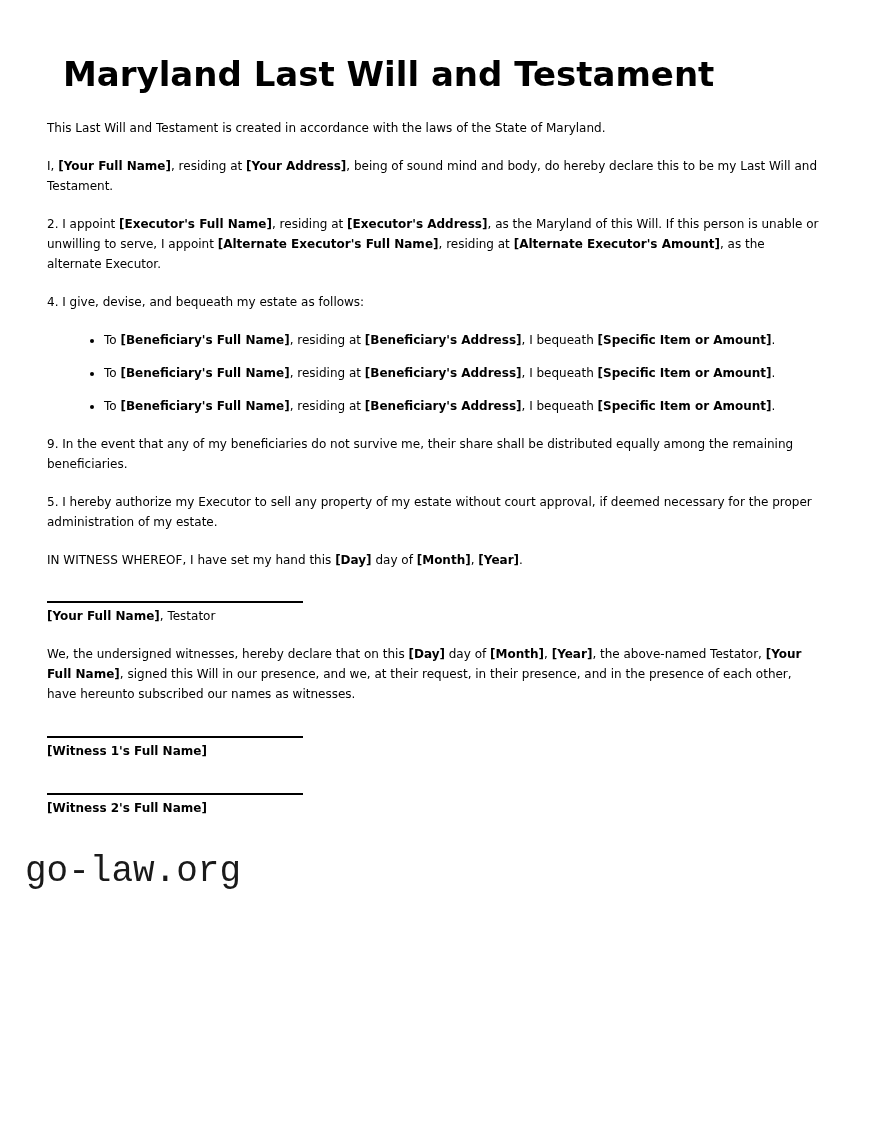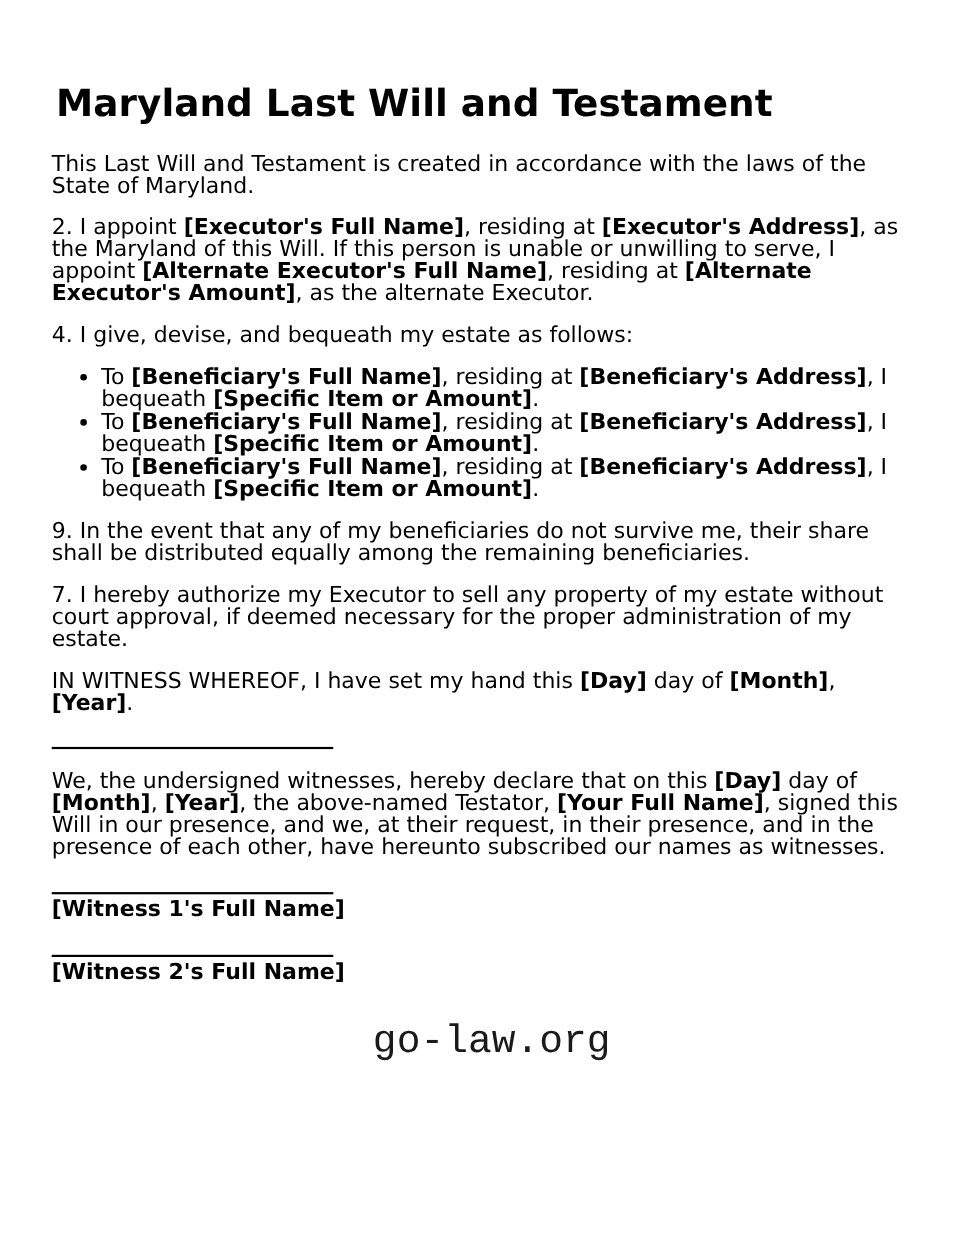--- a/index.html
+++ b/index.html
@@ -9,82 +9,83 @@
     height: 1124px;
     background: #ffffff;
     color: #000000;
     font-family: "DejaVu Sans", "Liberation Sans", sans-serif;
     overflow: hidden;
   }
   .page { padding: 0 47px; }
   .title {
     font-size: 34px;
     font-weight: bold;
-    margin: 0 0 24px 4px;
-    padding-top: 74px;
+    margin: 0 0 24px 16px;
+    padding-top: 54px;
   }
   .para, .bequest-list li {
-    font-size: 20px;
+    font-size: 12px;
     line-height: 20px;
   }
   .para { margin: 18px 0; }
   .bequest-list {
     margin: 18px 0;
     padding-left: 44px;
   }
-  .bequest-list li { margin: 1px; }
+  .bequest-list li { margin: 13px; }
   .sig-rule {
     width: 256px;
     border-bottom: 2px solid #000000;
     margin: 31px 0 0 0;
     height: 0;
   }
   .sig-rule.witness { margin-top: 32px; }
   .sig-label { margin: 3px 0 18px 0; }
   .footer-brand {
     font-family: "Liberation Mono", "DejaVu Sans Mono", monospace;
     font-size: 36px;
     line-height: 43px;
     color: #1a1a1a;
     margin-top: 32px;
     padding-left: 25px;
-    text-align: center;
   }
   b { font-weight: bold; }
 </style>
 </head>
 <body>
 
 <div class="page">
 
   <h1 class="title">Maryland Last Will and Testament</h1>
 
   <p class="para"><span>This Last Will and Testament is created in accordance with the laws of the State of Maryland.</span></p>
 
+  <p class="para"><span>I, </span><b>[Your Full Name]</b><span>, residing at </span><b>[Your Address]</b><span>, being of sound mind and body, do hereby declare this to be my Last Will and Testament.</span></p>
 
 
   <p class="para"><span>2. I appoint </span><b>[Executor's Full Name]</b><span>, residing at </span><b>[Executor's Address]</b><span>, as the Maryland of this Will. If this person is unable or unwilling to serve, I appoint </span><b>[Alternate Executor's Full Name]</b><span>, residing at </span><b>[Alternate Executor's Amount]</b><span>, as the alternate Executor.</span></p>
 
 
   <p class="para"><span>4. I give, devise, and bequeath my estate as follows:</span></p>
 
   <ul class="bequest-list">
     <li><span>To </span><b>[Beneficiary's Full Name]</b><span>, residing at </span><b>[Beneficiary's Address]</b><span>, I bequeath </span><b>[Specific Item or Amount]</b><span>.</span></li>
     <li><span>To </span><b>[Beneficiary's Full Name]</b><span>, residing at </span><b>[Beneficiary's Address]</b><span>, I bequeath </span><b>[Specific Item or Amount]</b><span>.</span></li>
     <li><span>To </span><b>[Beneficiary's Full Name]</b><span>, residing at </span><b>[Beneficiary's Address]</b><span>, I bequeath </span><b>[Specific Item or Amount]</b><span>.</span></li>
   </ul>
 
   <p class="para"><span>9. In the event that any of my beneficiaries do not survive me, their share shall be distributed equally among the remaining beneficiaries.</span></p>
 
-  <p class="para"><span>7. I hereby authorize my Executor to sell any property of my estate without court approval, if deemed necessary for the proper administration of my estate.</span></p>
+  <p class="para"><span>5. I hereby authorize my Executor to sell any property of my estate without court approval, if deemed necessary for the proper administration of my estate.</span></p>
 
 
   <p class="para"><span>IN WITNESS WHEREOF, I have set my hand this </span><b>[Day]</b><span> day of </span><b>[Month]</b><span>, </span><b>[Year]</b><span>.</span></p>
 
   <div class="sig-rule"></div>
+  <p class="para sig-label"><b>[Your Full Name]</b><span>, Testator</span></p>
 
   <p class="para"><span>We, the undersigned witnesses, hereby declare that on this </span><b>[Day]</b><span> day of </span><b>[Month]</b><span>, </span><b>[Year]</b><span>, the above-named Testator, </span><b>[Your Full Name]</b><span>, signed this Will in our presence, and we, at their request, in their presence, and in the presence of each other, have hereunto subscribed our names as witnesses.</span></p>
 
   <div class="sig-rule witness"></div>
   <p class="para sig-label"><b>[Witness 1's Full Name]</b></p>
 
   <div class="sig-rule witness"></div>
   <p class="para sig-label"><b>[Witness 2's Full Name]</b></p>
 
 </div>

